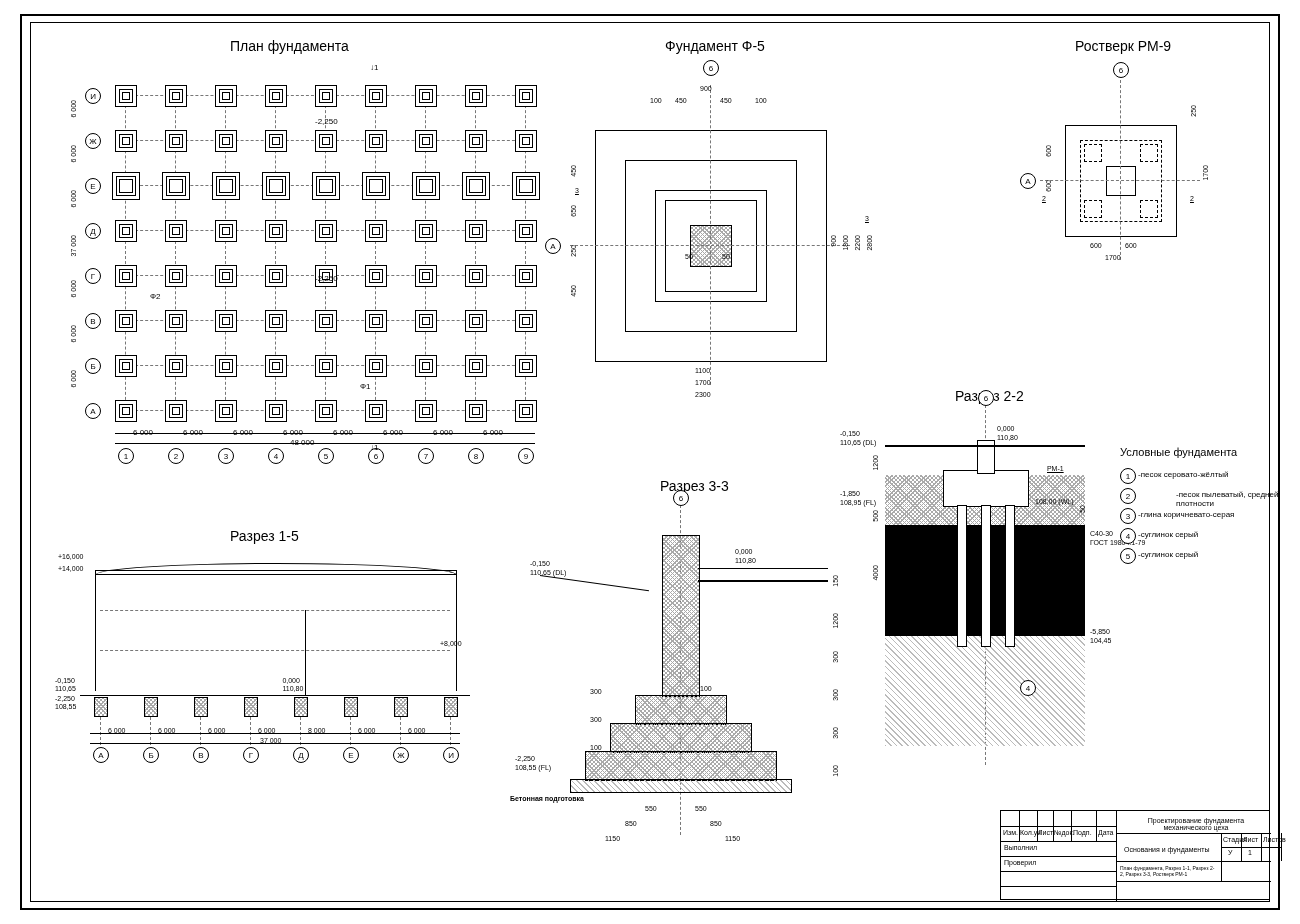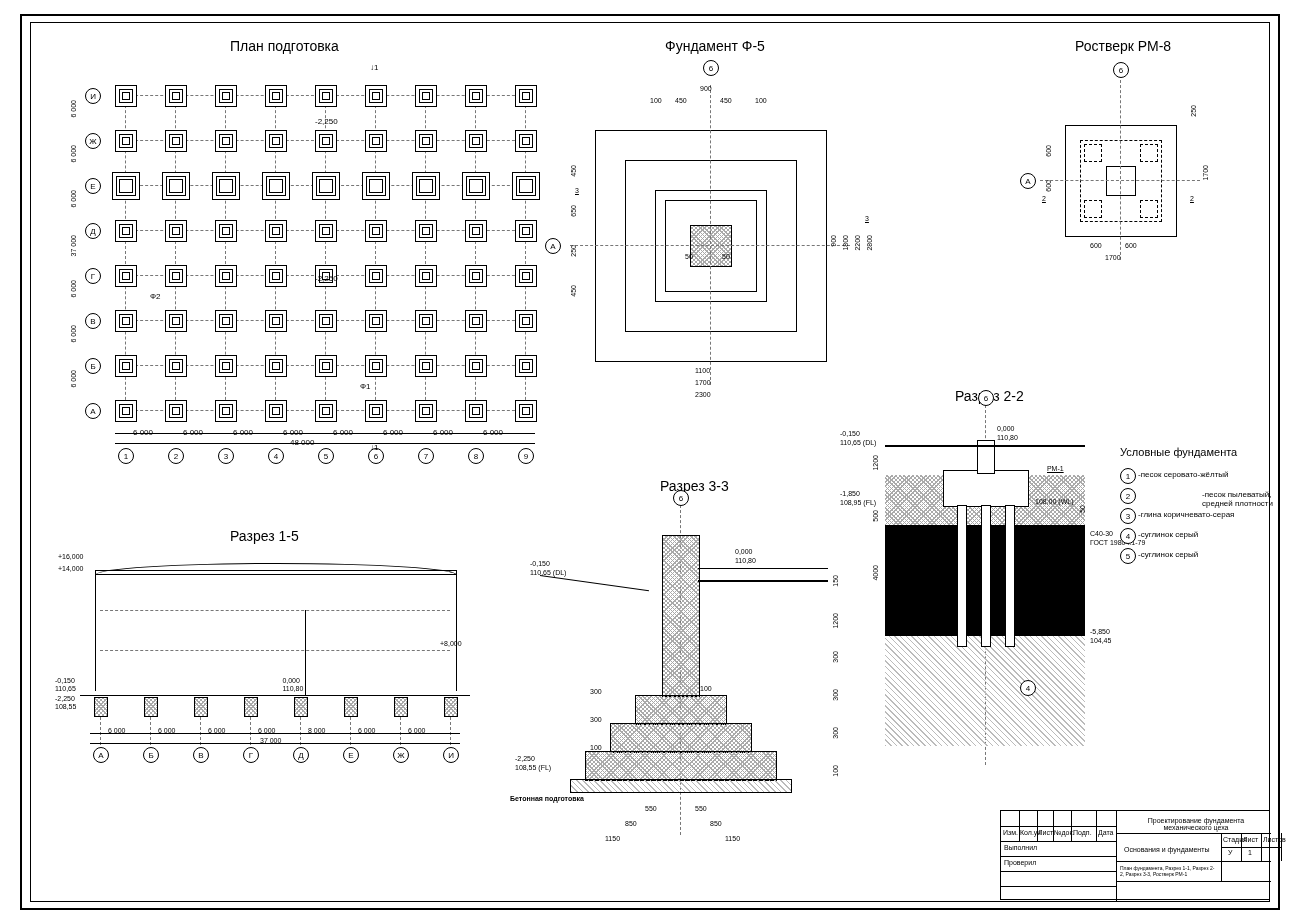--- a/index.html
+++ b/index.html
@@ -24,27 +24,27 @@
   .tb{position:absolute;border:1px solid #000;box-sizing:border-box}
   .vtxt{writing-mode:vertical-rl;transform:rotate(180deg)}
 </style>
 </head>
 <body>
 
 <div class="sheet">
   <div class="frame"></div>
   <div class="inner"></div>
 
-  <div class="title" style="left:230px;top:38px">План подготовка</div>
+  <div class="title" style="left:230px;top:38px">План фундамента</div>
   <div id="plan"></div>
 
   <div class="title" style="left:665px;top:38px">Фундамент Ф-5</div>
   <div id="f1"></div>
 
-  <div class="title" style="left:1075px;top:38px">Ростверк РМ-8</div>
+  <div class="title" style="left:1075px;top:38px">Ростверк РМ-9</div>
   <div id="rm1"></div>
 
   <div class="title" style="left:230px;top:528px">Разрез 1-5</div>
   <div id="s11"></div>
 
   <div class="title" style="left:660px;top:478px">Разрез 3-3</div>
   <div id="s33"></div>
 
   <div class="title" style="left:955px;top:388px">Разрез 2-2</div>
   <div id="s22"></div>
@@ -340,21 +340,21 @@
     <div class="lbl tiny vtxt" style="left:872px;top:510px">500</div>
     <div class="lbl tiny vtxt" style="left:872px;top:565px">4000</div>
     <div class="lbl tiny vtxt" style="left:1079px;top:505px">50</div>
     <div class="lbl tiny" style="left:1090px;top:530px">С40-30</div>
     <div class="lbl tiny" style="left:1090px;top:539px">ГОСТ 19804.1-79</div>
     <div class="lbl tiny" style="left:1047px;top:465px;text-decoration:underline">РМ-1</div>
     <div class="circ" style="left:1020px;top:680px">4</div>
     <div class="circ" style="left:1120px;top:468px">1</div>
     <div class="lbl sm" style="left:1138px;top:470px;max-width:150px;white-space:normal">-песок серовато-жёлтый</div>
     <div class="circ" style="left:1120px;top:488px">2</div>
-    <div class="lbl sm" style="left:1202px;top:490px;max-width:150px;white-space:normal">-песок пылеватый, средней плотности</div>
+    <div class="lbl sm" style="left:1176px;top:490px;max-width:150px;white-space:normal">-песок пылеватый, средней плотности</div>
     <div class="circ" style="left:1120px;top:508px">3</div>
     <div class="lbl sm" style="left:1138px;top:510px;max-width:150px;white-space:normal">-глина коричневато-серая</div>
     <div class="circ" style="left:1120px;top:528px">4</div>
     <div class="lbl sm" style="left:1138px;top:530px;max-width:150px;white-space:normal">-суглинок серый</div>
     <div class="circ" style="left:1120px;top:548px">5</div>
     <div class="lbl sm" style="left:1138px;top:550px;max-width:150px;white-space:normal">-суглинок серый</div>
     <div class="tb" style="left:1000px;top:810px;width:270px;height:90px">
       <div style="position:absolute;left:0;top:0;width:115px;height:90px;border-right:1px solid #000"></div>
       <div class="ln" style="left:0;top:15px;width:115px;height:1px"></div>
       <div class="ln" style="left:0;top:30px;width:115px;height:1px"></div>

